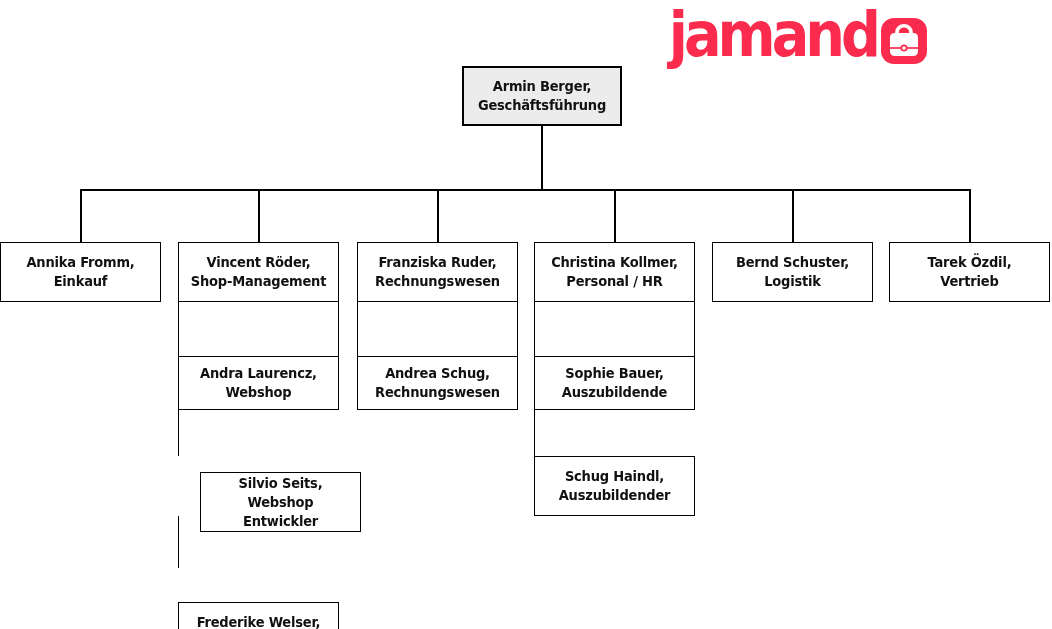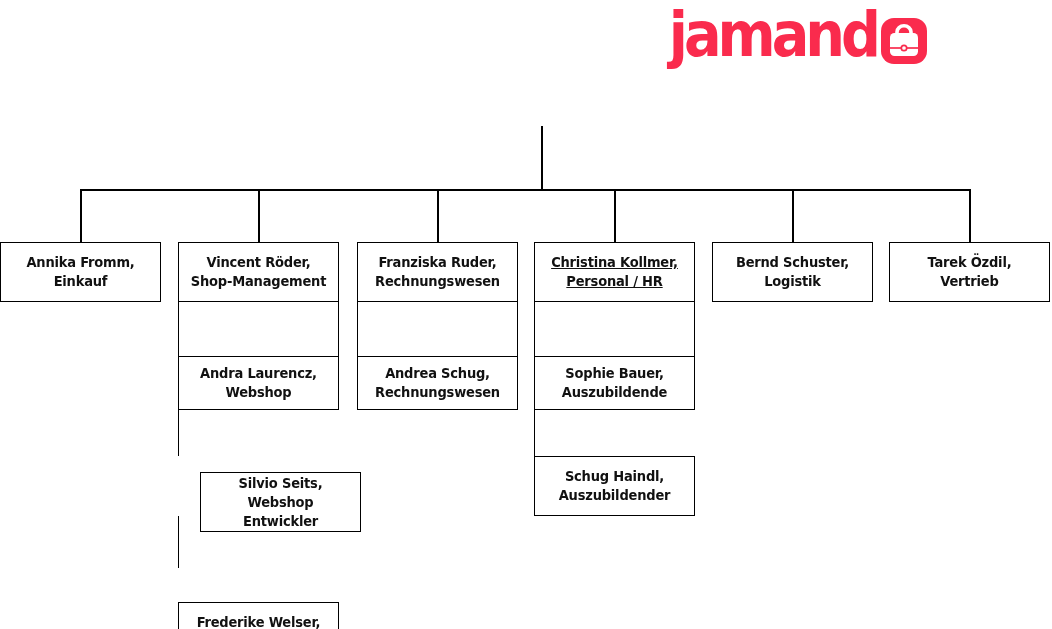--- a/index.html
+++ b/index.html
@@ -68,20 +68,24 @@
     <span class="logo-o">
       <svg viewBox="0 0 46 46" xmlns="http://www.w3.org/2000/svg">
         <path d="M16 16 v-2 a7 6.2 0 0 1 14 0 v2" fill="none" stroke="#ffffff" stroke-width="3.6"></path>
         <rect x="9" y="15" width="28" height="23" rx="4.5" fill="#ffffff"></rect>
         <line x1="9" y1="30" x2="37" y2="30" stroke="#fa2b4d" stroke-width="1.7"></line>
         <circle cx="23" cy="30" r="2.7" fill="#ffffff" stroke="#fa2b4d" stroke-width="1.7"></circle>
       </svg>
     </span>
   </div>
 
+  <div class="node root" style="left:462px; top:66px; height:60px;">
+    <span class="ln">Armin Berger,</span>
+    <span class="ln">Geschäftsführung</span>
+  </div>
 
   <div class="cline" style="left:541px; top:126px; width:1.5px; height:63px;"></div>
   <div class="cline" style="left:80px; top:189px; width:890px; height:1.5px;"></div>
   <div class="cline" style="left:80px;  top:189px; width:1.5px; height:53px;"></div>
   <div class="cline" style="left:258px; top:189px; width:1.5px; height:53px;"></div>
   <div class="cline" style="left:437px; top:189px; width:1.5px; height:53px;"></div>
   <div class="cline" style="left:614px; top:189px; width:1.5px; height:53px;"></div>
   <div class="cline" style="left:792px; top:189px; width:1.5px; height:53px;"></div>
   <div class="cline" style="left:969px; top:189px; width:1.5px; height:53px;"></div>
 
@@ -90,21 +94,21 @@
     <span class="ln">Einkauf</span>
   </div>
   <div class="node" style="left:178px; top:242px; height:60px;">
     <span class="ln">Vincent Röder,</span>
     <span class="ln">Shop-Management</span>
   </div>
   <div class="node" style="left:357px; top:242px; height:60px;">
     <span class="ln">Franziska Ruder,</span>
     <span class="ln">Rechnungswesen</span>
   </div>
-  <div class="node" style="left:534px; top:242px; height:60px;text-decoration:underline;">
+  <div class="node" style="left:534px; top:242px; height:60px;">
     <span class="ln">Christina Kollmer,</span>
     <span class="ln">Personal / HR</span>
   </div>
   <div class="node" style="left:712px; top:242px; height:60px;">
     <span class="ln">Bernd Schuster,</span>
     <span class="ln">Logistik</span>
   </div>
   <div class="node" style="left:889px; top:242px; height:60px;">
     <span class="ln">Tarek Özdil,</span>
     <span class="ln">Vertrieb</span>

